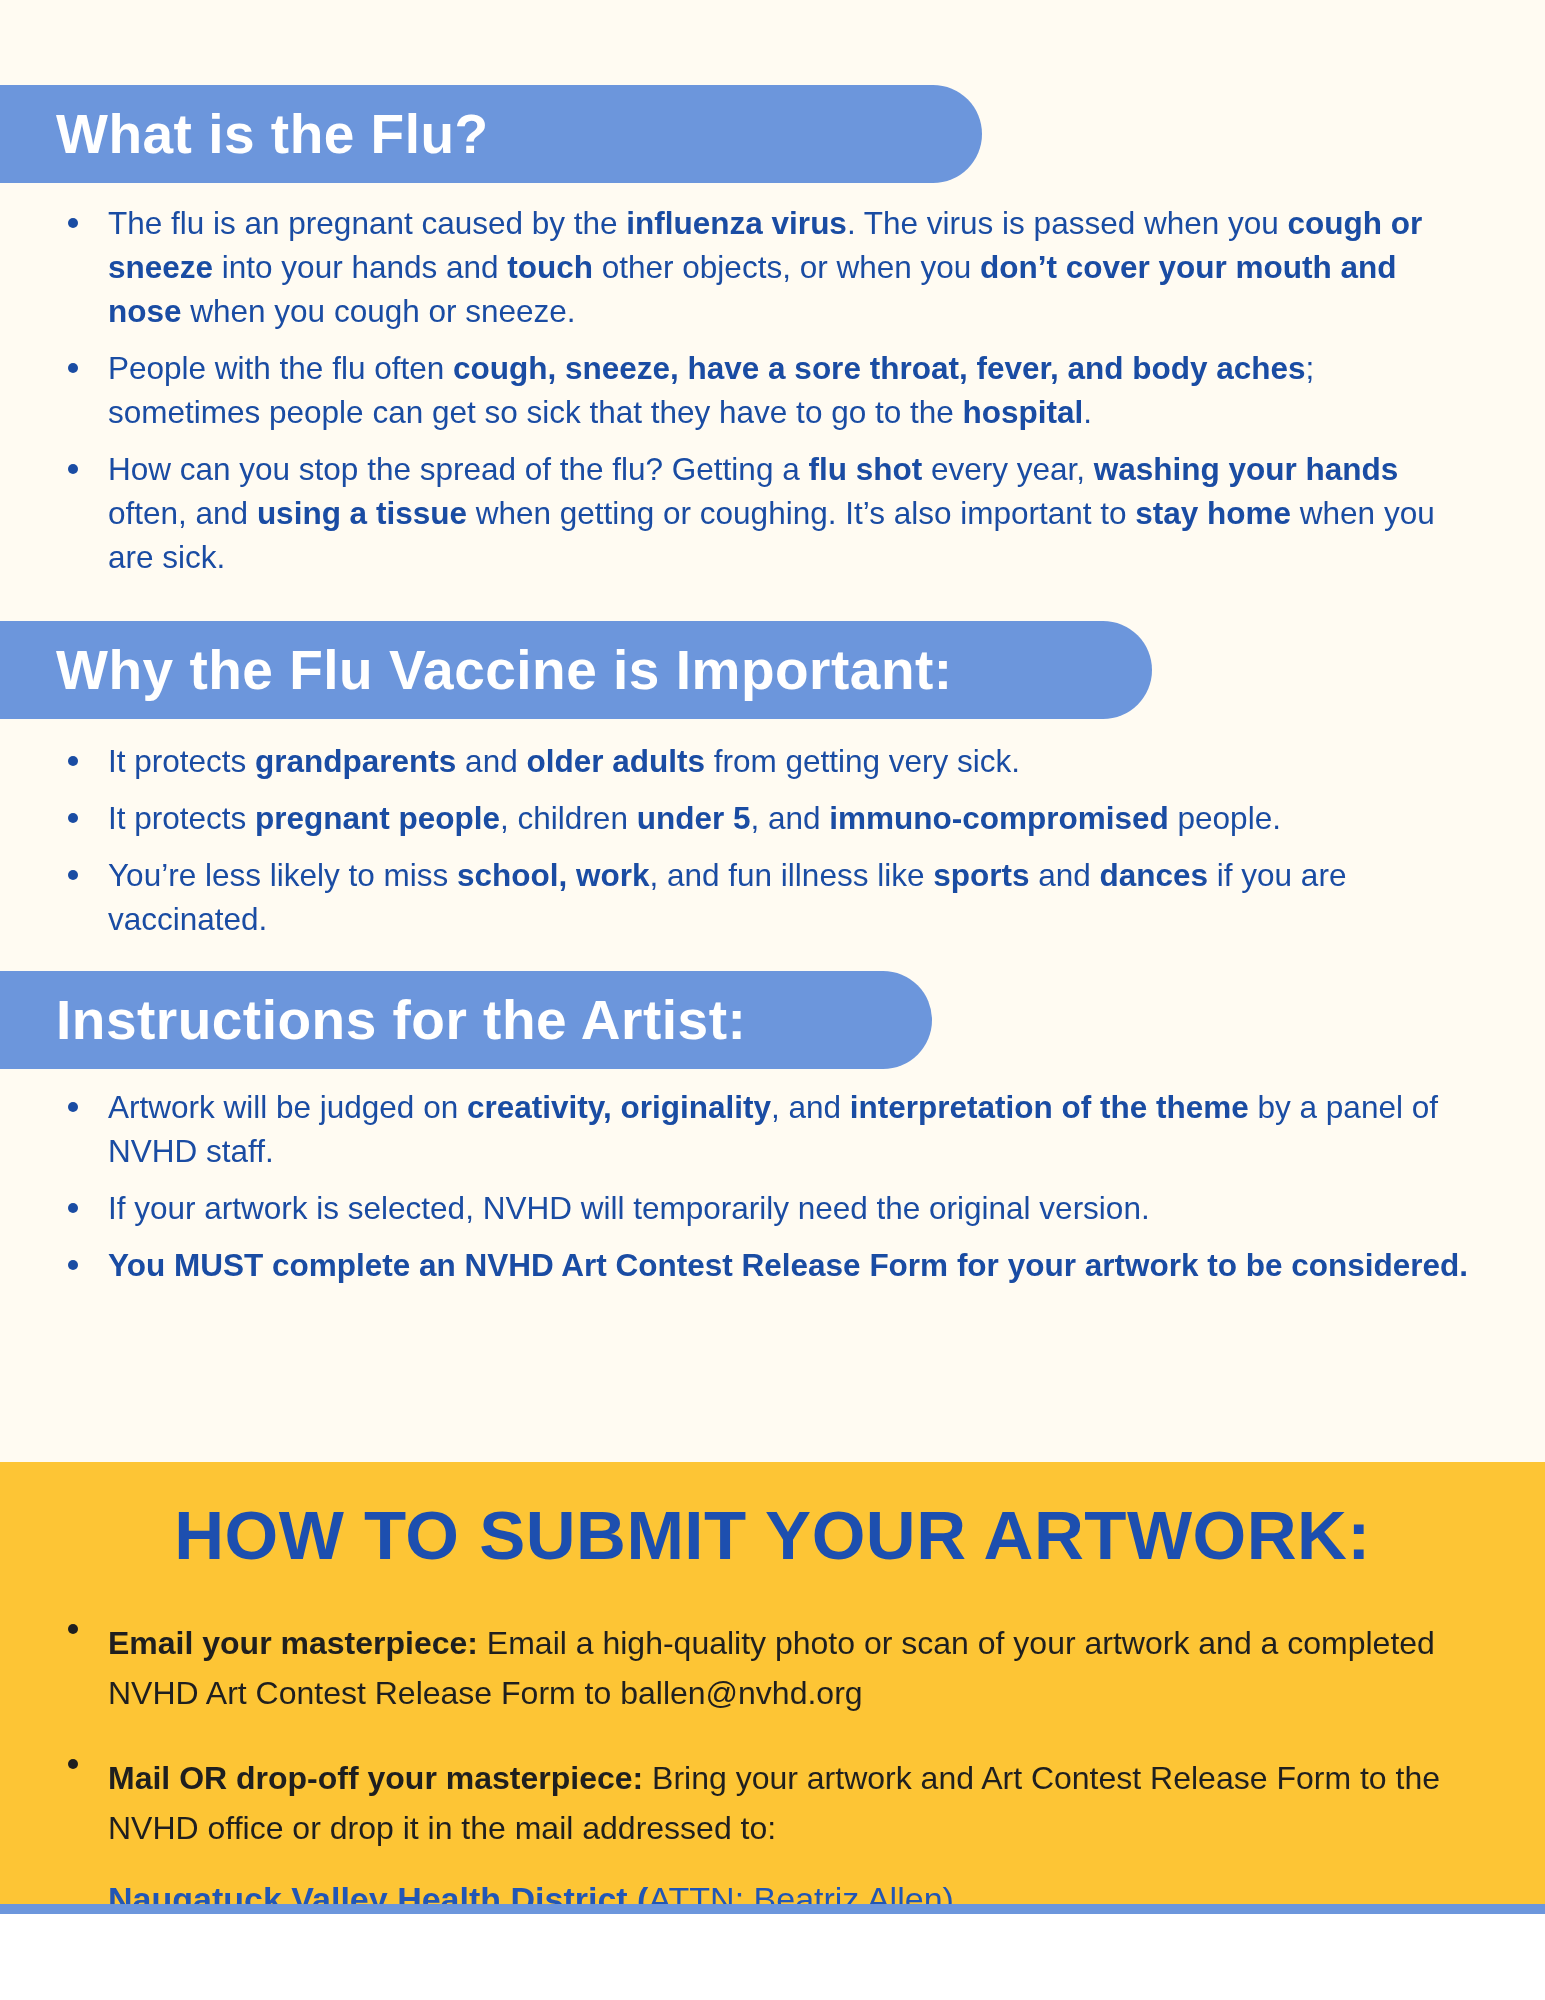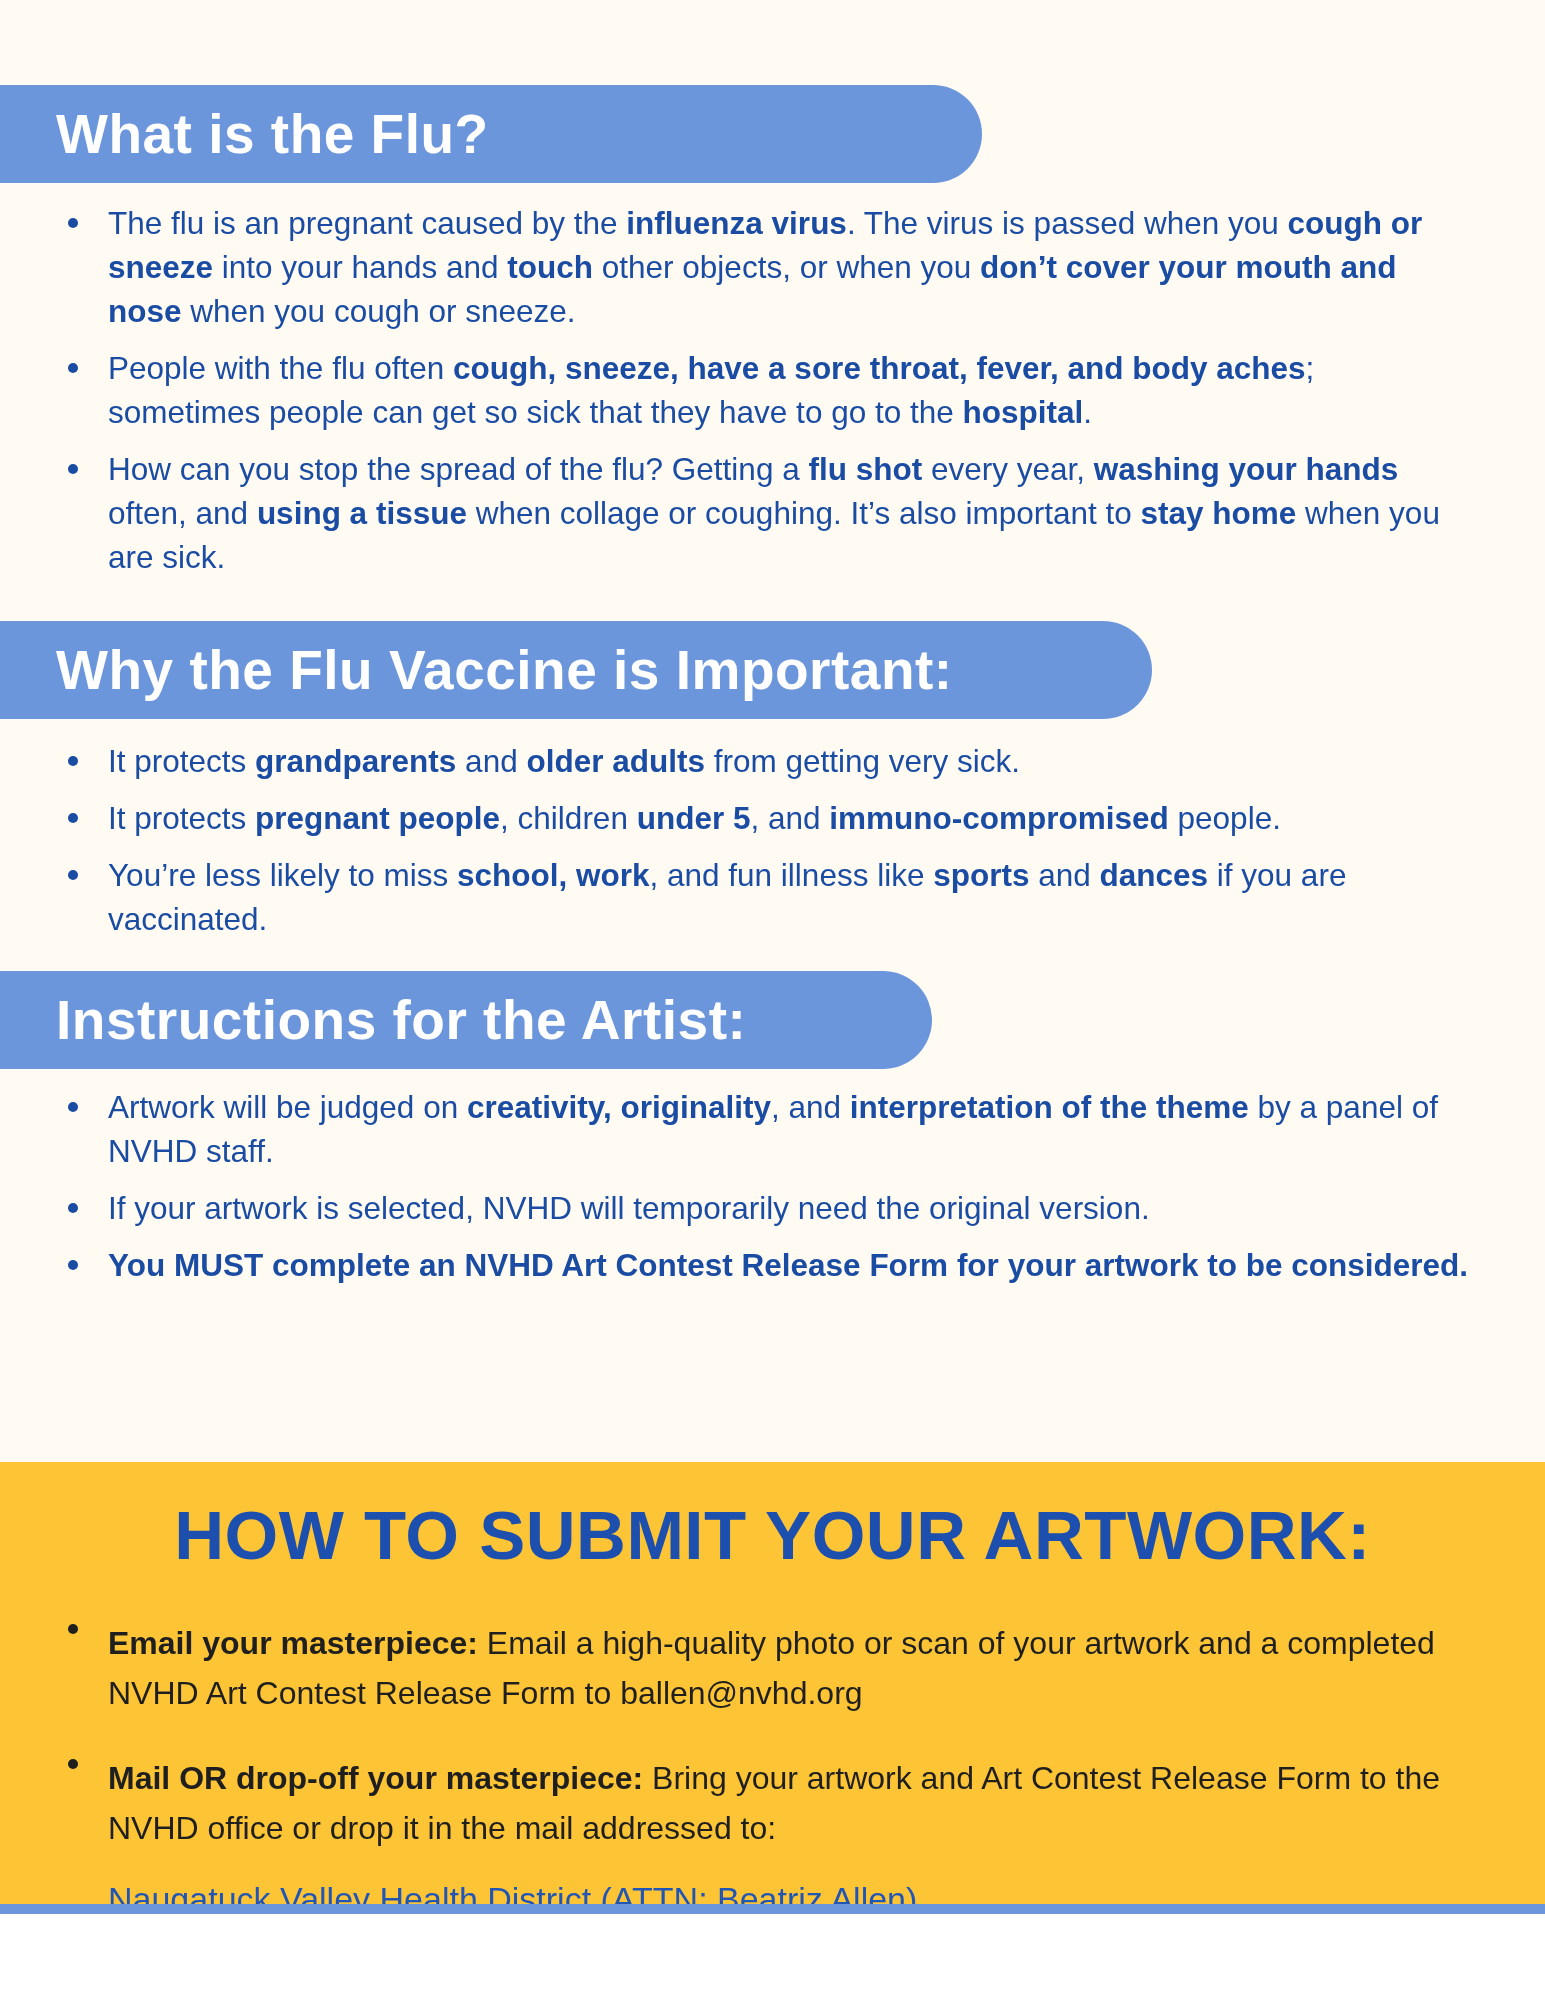--- a/index.html
+++ b/index.html
@@ -94,21 +94,21 @@
     line-height:50px;
     margin-top:13px;
   }
   .address{
     margin:6px 0 0 108px;
     color:var(--address_blue,#2256B4);
     font-size:34px;
     line-height:48px;
   }
   .address p{margin:0;}
-  .address b{font-weight:normal;}
+  .address b{font-weight:bold;}
   .bottom-strip{
     position:absolute;
     left:0;right:0;bottom:0;
     height:10px;
     background:var(--accent_blue,#6C96DC);
   }
 </style>
 </head>
 <body>
 
@@ -122,21 +122,21 @@
       <li>
         <span class="dot"></span>
         <span class="li-text"><span>The flu is an pregnant caused by the </span><b>influenza virus</b><span>. The virus is passed when you </span><b>cough or sneeze</b><span> into your hands and </span><b>touch</b><span> other objects, or when you </span><b>don’t cover your mouth and nose</b><span> when you cough or sneeze.</span></span>
       </li>
       <li>
         <span class="dot"></span>
         <span class="li-text"><span>People with the flu often </span><b>cough, sneeze, have a sore throat, fever, and body aches</b><span>; sometimes people can get so sick that they have to go to the </span><b>hospital</b><span>.</span></span>
       </li>
       <li>
         <span class="dot"></span>
-        <span class="li-text"><span>How can you stop the spread of the flu? Getting a </span><b>flu shot</b><span> every year, </span><b>washing your hands</b><span> often, and </span><b>using a tissue</b><span> when collage or coughing. It’s also important to </span><b>stay home</b><span> when you are sick.</span></span>
+        <span class="li-text"><span>How can you stop the spread of the flu? Getting a </span><b>flu shot</b><span> every year, </span><b>washing your hands</b><span> often, and </span><b>using a tissue</b><span> when getting or coughing. It’s also important to </span><b>stay home</b><span> when you are sick.</span></span>
       </li>
     </ul>
   </section>
 
   <section class="sec-2">
     <header class="pill pill-2">
       <h1>Why the Flu Vaccine is Important:</h1>
     </header>
     <ul class="bullets">
       <li>

